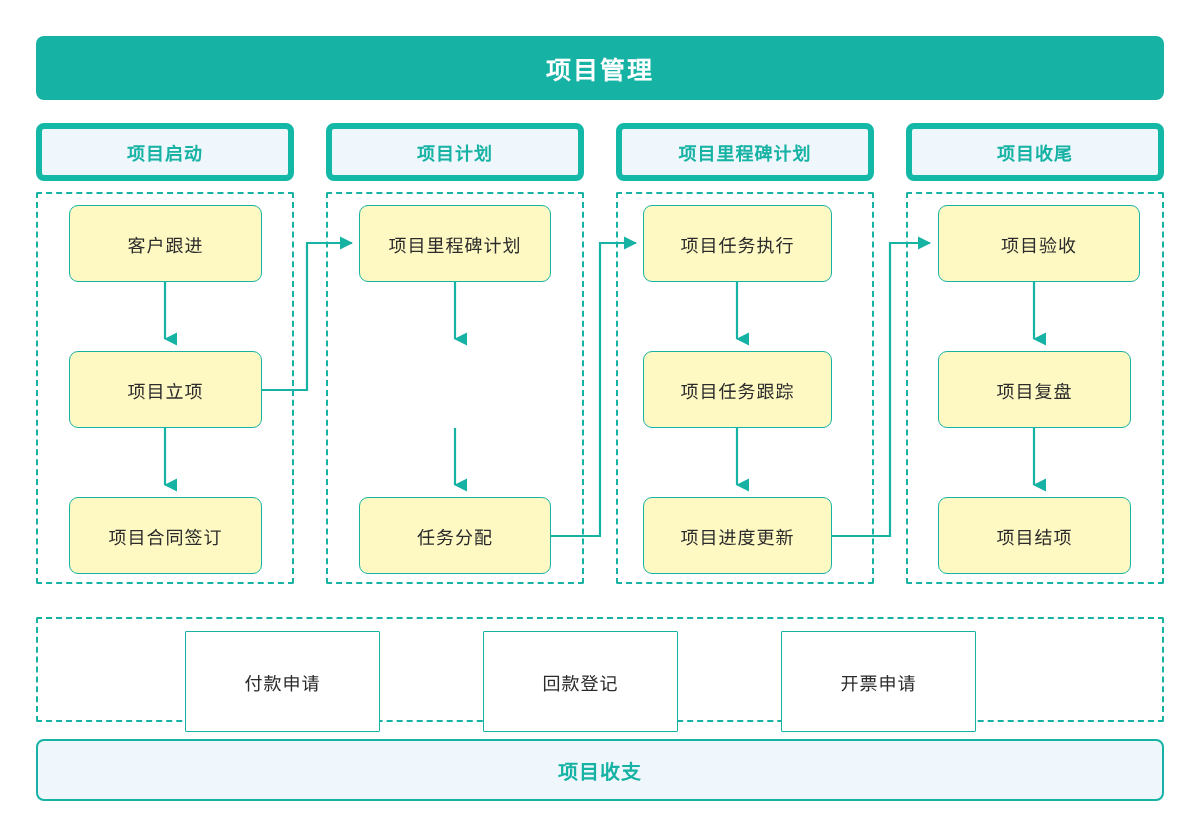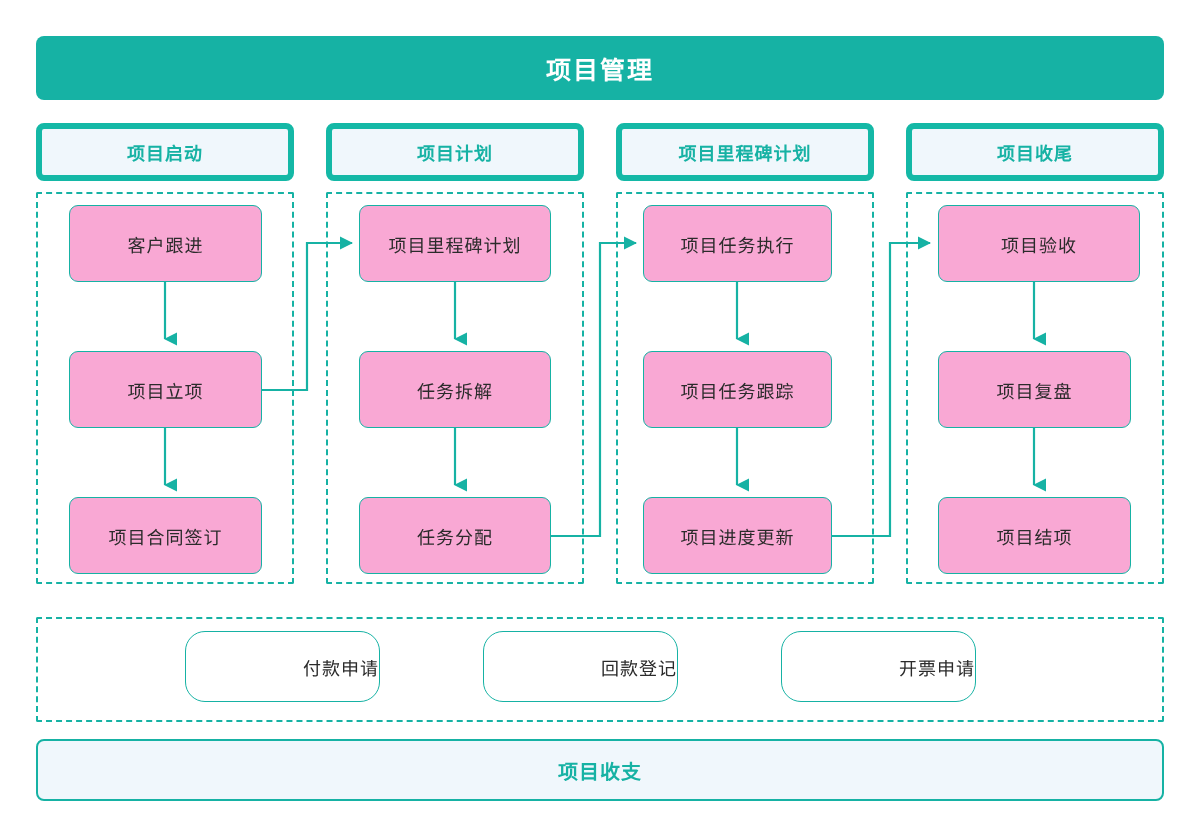--- a/index.html
+++ b/index.html
@@ -66,21 +66,21 @@
     border: 2px dashed #16b2a4;
     border-radius: 2px;
     box-sizing: border-box;
     background: transparent;
   }
 
   
   .node {
     position: absolute;
     height: 77px;
-    background: #f9a8d4;
+    background: #fef9c3;
     border: 1.8px solid #16b2a4;
     border-radius: 9px;
     display: flex;
     align-items: center;
     justify-content: center;
     box-sizing: border-box;
   }
   .node-label {
     color: #2b2b2b;
     font-size: 18px;
@@ -106,27 +106,27 @@
     top: 617px;
     width: 1128px;
     height: 105px;
     border: 2px dashed #16b2a4;
     border-radius: 2px;
     box-sizing: border-box;
   }
   .finance-node {
     position: absolute;
     width: 195px;
-    height: 71px;
+    height: 101px;
     background: #ffffff;
     border: 1.8px solid #16b2a4;
-    border-radius: 20px;
-    display: flex;
-    align-items: center;
-    justify-content: flex-end;
+    border-radius: 1px;
+    display: flex;
+    align-items: center;
+    justify-content: center;
     box-sizing: border-box;
   }
 
   
   .summary-bar {
     position: absolute;
     left: 36px;
     top: 739px;
     width: 1128px;
     height: 62px;
@@ -210,23 +210,20 @@
   <div class="node" style="left:69px; top:351px; width:193px;">
     <span class="node-label">项目立项</span>
   </div>
   <div class="node" style="left:69px; top:497px; width:193px;">
     <span class="node-label">项目合同签订</span>
   </div>
 
   <div class="node" style="left:359px; top:205px; width:192px;">
     <span class="node-label">项目里程碑计划</span>
   </div>
-  <div class="node" style="left:359px; top:351px; width:192px;">
-    <span class="node-label">任务拆解</span>
-  </div>
   <div class="node" style="left:359px; top:497px; width:192px;">
     <span class="node-label">任务分配</span>
   </div>
 
   <div class="node" style="left:643px; top:205px; width:189px;">
     <span class="node-label">项目任务执行</span>
   </div>
   <div class="node" style="left:643px; top:351px; width:189px;">
     <span class="node-label">项目任务跟踪</span>
   </div>

